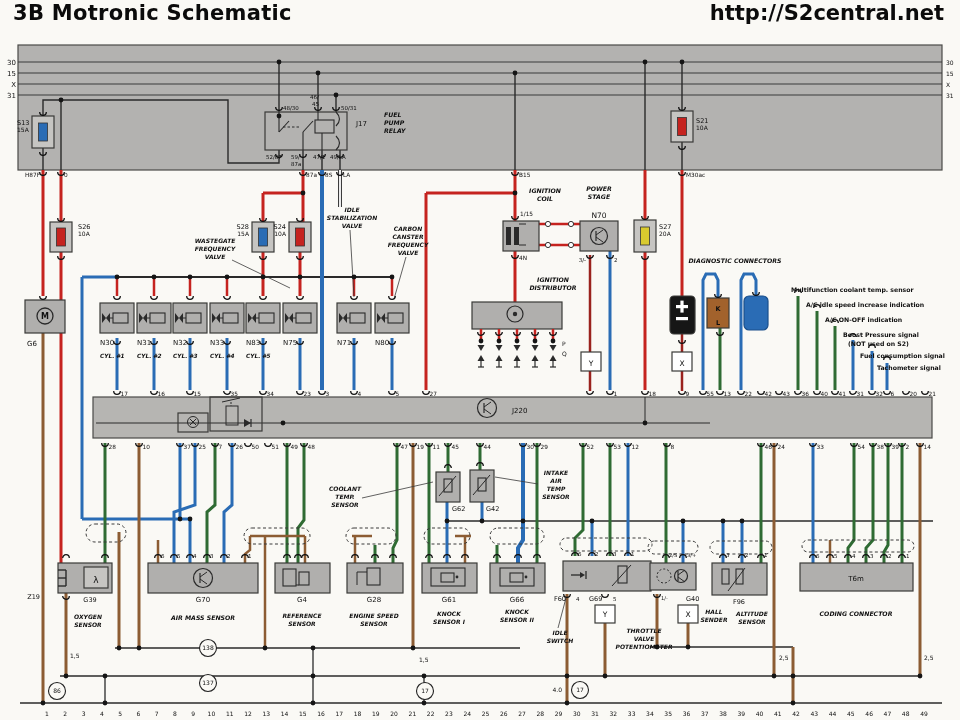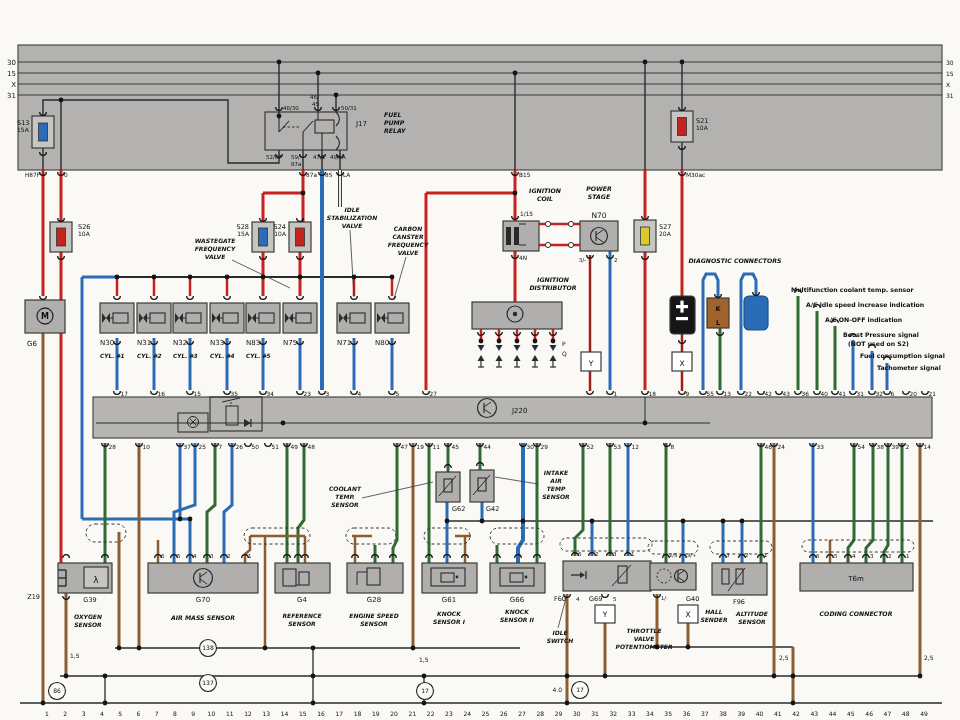--- a/index.html
+++ b/index.html
@@ -7,20 +7,22 @@
         font-family:"DejaVu Sans",sans-serif;}
   .hdr-title{position:absolute;left:13px;top:1px;font-size:21px;font-weight:bold;color:#0b0b0b;letter-spacing:.3px;}
   .hdr-url{position:absolute;right:16px;top:1px;font-size:21px;font-weight:bold;color:#0b0b0b;}
   svg{position:absolute;left:0;top:0;}
   svg text{font-family:"DejaVu Sans",sans-serif;fill:#101010;}
 </style>
 </head>
 <body>
 
 <div class="page">
+  <div class="hdr-title">3B Motronic Schematic</div>
+  <div class="hdr-url">http://S2central.net</div>
   <svg id="schem" width="960" height="720" viewBox="0 0 960 720">
       <rect x="18" y="45" width="924" height="125" fill="#b3b2b0" stroke="#4a4a48" stroke-width="1.2"></rect>
       <rect x="93" y="397" width="839" height="41" fill="#b6b5b2" stroke="#4a4a48" stroke-width="1.2"></rect>
       <polyline points="18 62 942 62" fill="none" stroke="#3a3a3a" stroke-width="1.2"></polyline>
       <polyline points="18 73 942 73" fill="none" stroke="#3a3a3a" stroke-width="1.2"></polyline>
       <polyline points="18 84 942 84" fill="none" stroke="#3a3a3a" stroke-width="1.2"></polyline>
       <polyline points="18 95 942 95" fill="none" stroke="#3a3a3a" stroke-width="1.2"></polyline>
       <polyline points="279 62 279 112" fill="none" stroke="#2a2a2a" stroke-width="1.4"></polyline>
       <polyline points="318 73 318 112" fill="none" stroke="#2a2a2a" stroke-width="1.4"></polyline>
       <polyline points="336 95 336 112" fill="none" stroke="#2a2a2a" stroke-width="1.4"></polyline>

